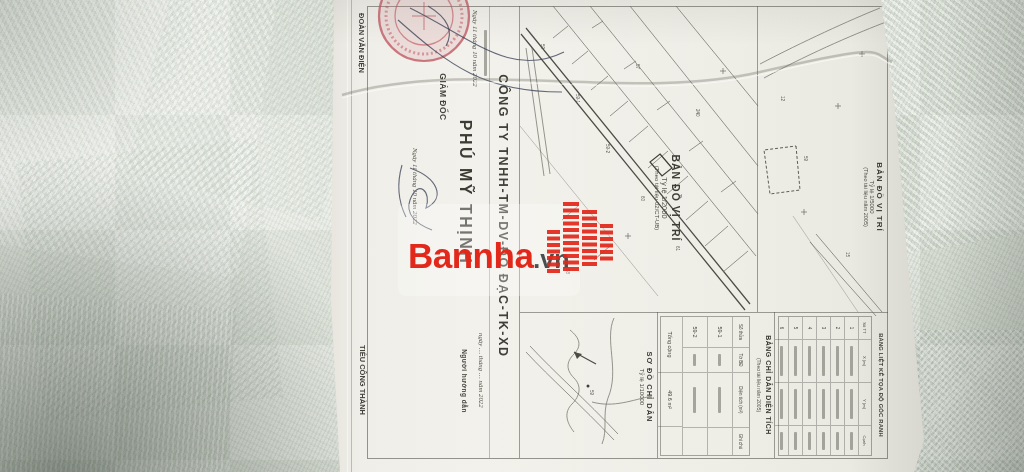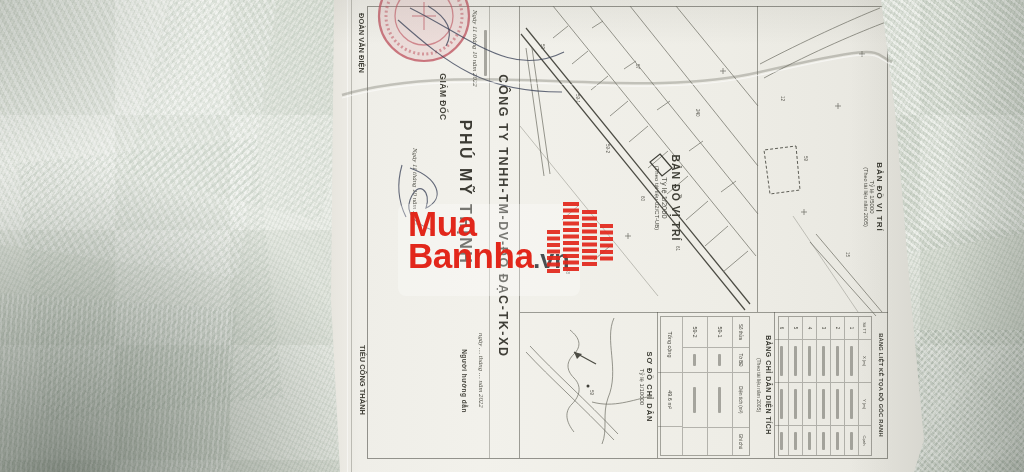--- a/index.html
+++ b/index.html
@@ -374,21 +374,21 @@
   </div>
 
   <svg class="crease">
     <path d="M12,55 C140,18 300,62 430,32 S540,12 562,22" fill="none" stroke="rgba(110,108,98,.35)" stroke-width="2.5"></path>
     <path d="M12,58 C140,21 300,65 430,35 S540,15 562,25" fill="none" stroke="rgba(255,255,255,.55)" stroke-width="1.2"></path>
   </svg>
 
   <div class="watermark">
     <div class="wm-band"></div>
     <div class="wm-text" style="color:#e2271b;">
-      <span>Mua</span><br>
+      <br>
       <span>Bannha</span><span class="wm-suffix" style="color:#4a4f52;">.vn</span>
     </div>
     <svg class="wm-icon" width="72" height="78">
       <g fill="#e2271b" opacity=".92">
         <rect x="2" y="30" width="13" height="4"></rect>
           <rect x="2" y="36.5" width="13" height="4"></rect>
           <rect x="2" y="43" width="13" height="4"></rect>
           <rect x="2" y="49.5" width="13" height="4"></rect>
           <rect x="2" y="56" width="13" height="4"></rect>
           <rect x="2" y="62.5" width="13" height="4"></rect>

